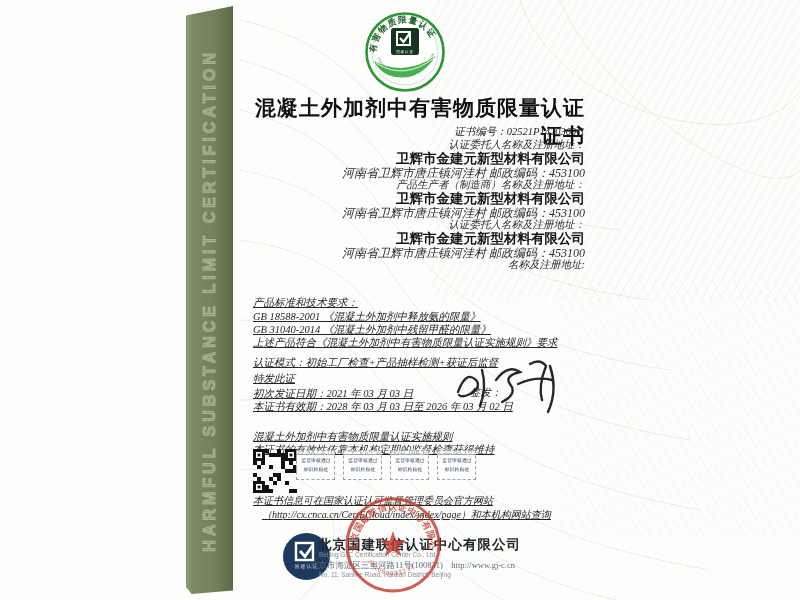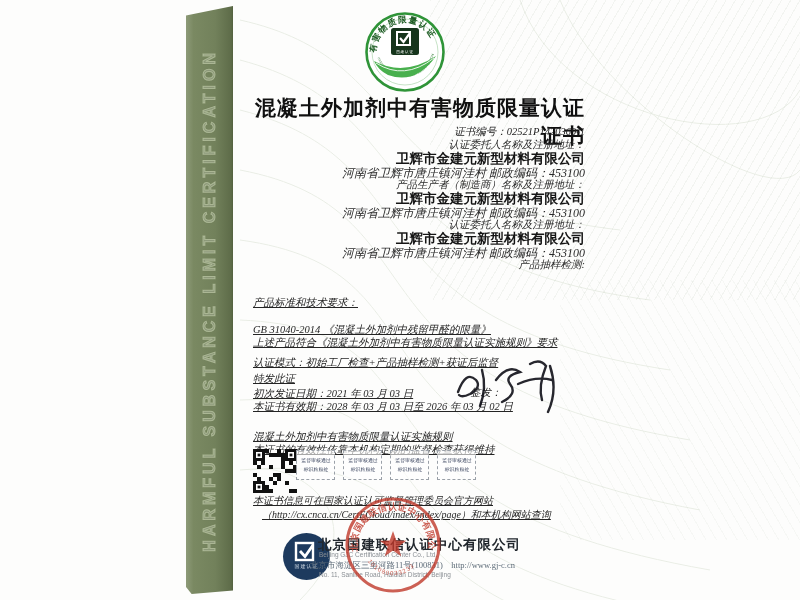--- a/index.html
+++ b/index.html
@@ -131,23 +131,24 @@
   <div class="abs centercol kai sec-address" style="top:165px">河南省卫辉市唐庄镇河洼村  邮政编码：453100</div>
 
   <div class="abs centercol kai sec-label" style="top:178px">产品生产者（制造商）名称及注册地址：</div>
   <div class="abs centercol sec-company" style="top:190px">卫辉市金建元新型材料有限公司</div>
   <div class="abs centercol kai sec-address" style="top:205px">河南省卫辉市唐庄镇河洼村  邮政编码：453100</div>
 
   <div class="abs centercol kai sec-label" style="top:218px">认证委托人名称及注册地址：</div>
   <div class="abs centercol sec-company" style="top:230px">卫辉市金建元新型材料有限公司</div>
   <div class="abs centercol kai sec-address" style="top:245px">河南省卫辉市唐庄镇河洼村  邮政编码：453100</div>
 
-  <div class="abs centercol kai sec-label" style="top:258px">产品抽样检测:</div>
+  <div class="abs centercol kai sec-label" style="top:258px">名称及注册地址:</div>
 
   <div class="abs leftline" style="top:296px">产品标准和技术要求：</div>
+  <div class="abs leftline" style="top:310px">GB 18588-2001 《混凝土外加剂中释放氨的限量》</div>
   <div class="abs leftline" style="top:323px">GB 31040-2014 《混凝土外加剂中残留甲醛的限量》</div>
   <div class="abs leftline" style="top:336px">上述产品符合《混凝土外加剂中有害物质限量认证实施规则》要求</div>
   <div class="abs leftline" style="top:356px">认证模式：初始工厂检查+产品抽样检测+获证后监督</div>
   <div class="abs leftline" style="top:372px">特发此证</div>
   <div class="abs leftline" style="top:387px">初次发证日期：2021 年 03 月 03 日</div>
   <div class="sign-label">签发：</div>
   <div class="abs leftline" style="top:400px">本证书有效期：2028 年 03 月 03 日至 2026 年 03 月 02 日</div>
   <div class="abs leftline" style="top:430px">混凝土外加剂中有害物质限量认证实施规则</div>
   <div class="abs leftline" style="top:443px">本证书的有效性依靠本机构定期的监督检查获得维持</div>
 

